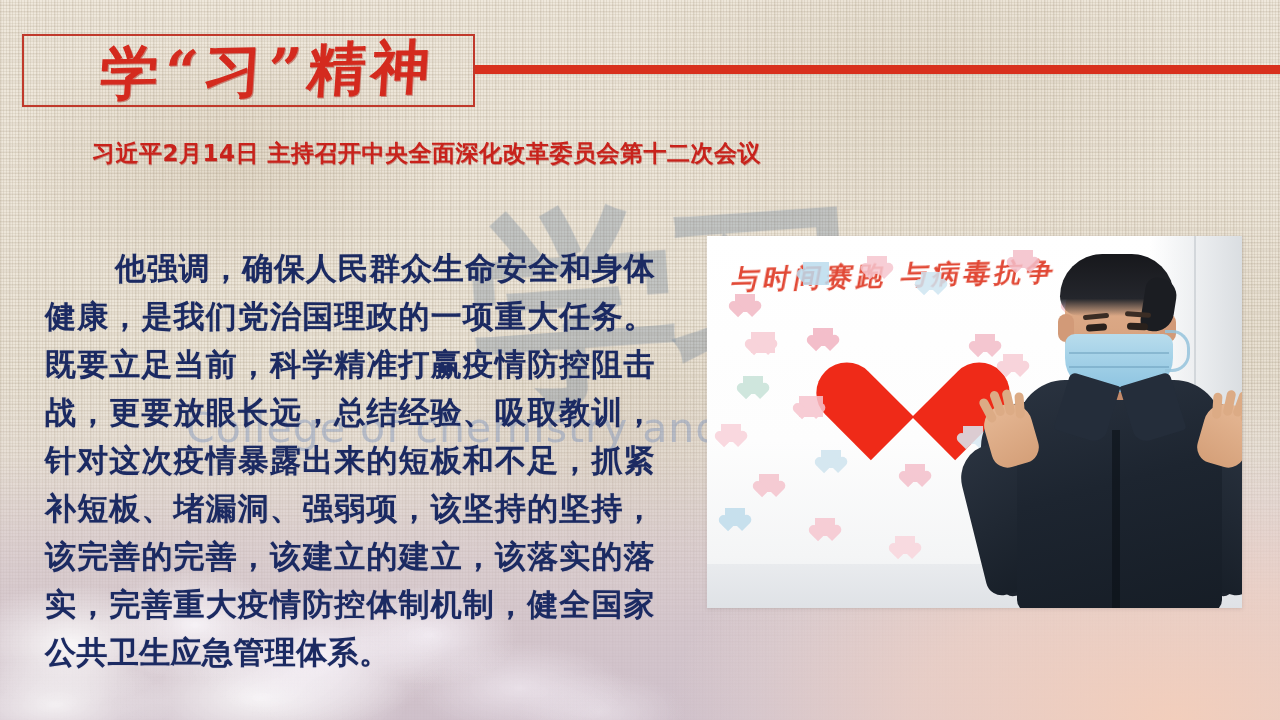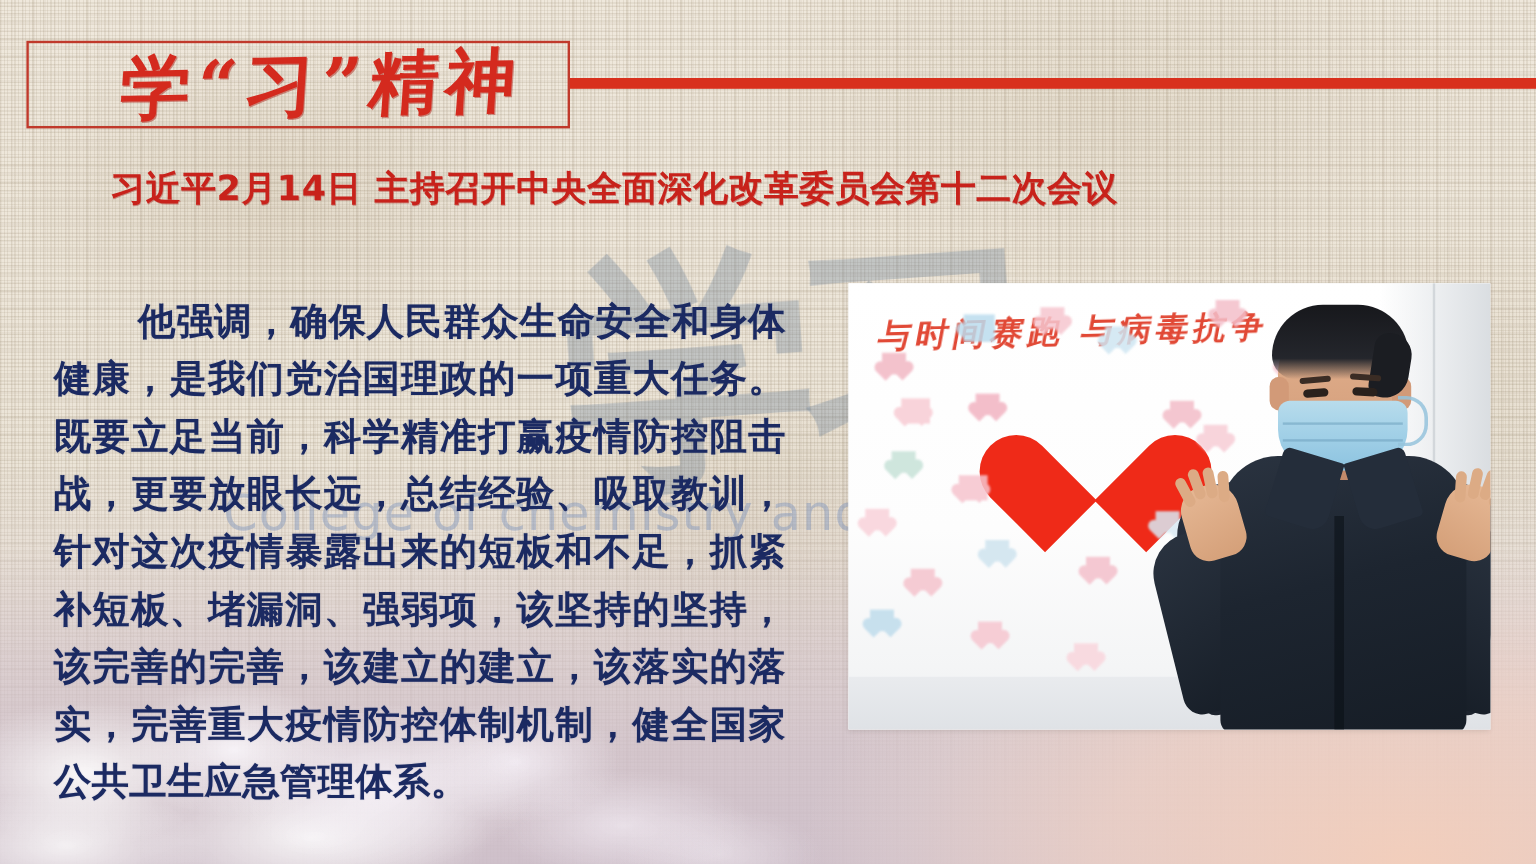--- a/index.html
+++ b/index.html
@@ -101,21 +101,21 @@
     transform:skewX(-5deg) rotate(-1.2deg);
     text-shadow:1px 1px 0 rgba(170,25,15,.45);
   }
   .red-bar{
     position:absolute;left:475px;top:65px;width:805px;height:9px;
     background:#d8301d;
   }
   .subtitle{
     position:absolute;left:92px;top:138px;
     font-family:"DejaVu Sans","Liberation Sans",sans-serif;
-    font-size:29px;font-weight:700;color:#c8221b;
+    font-size:23px;font-weight:700;color:#c8221b;
     letter-spacing:.5px;white-space:nowrap;
     text-shadow:.5px .5px 0 rgba(160,20,15,.4);
   }
 
   
   .body-copy{
     position:absolute;left:45px;top:244px;width:610px;
     font-family:"DejaVu Sans","Liberation Sans",sans-serif;
     font-size:31px;line-height:48px;font-weight:700;
     color:#1b2a62;letter-spacing:.4px;

